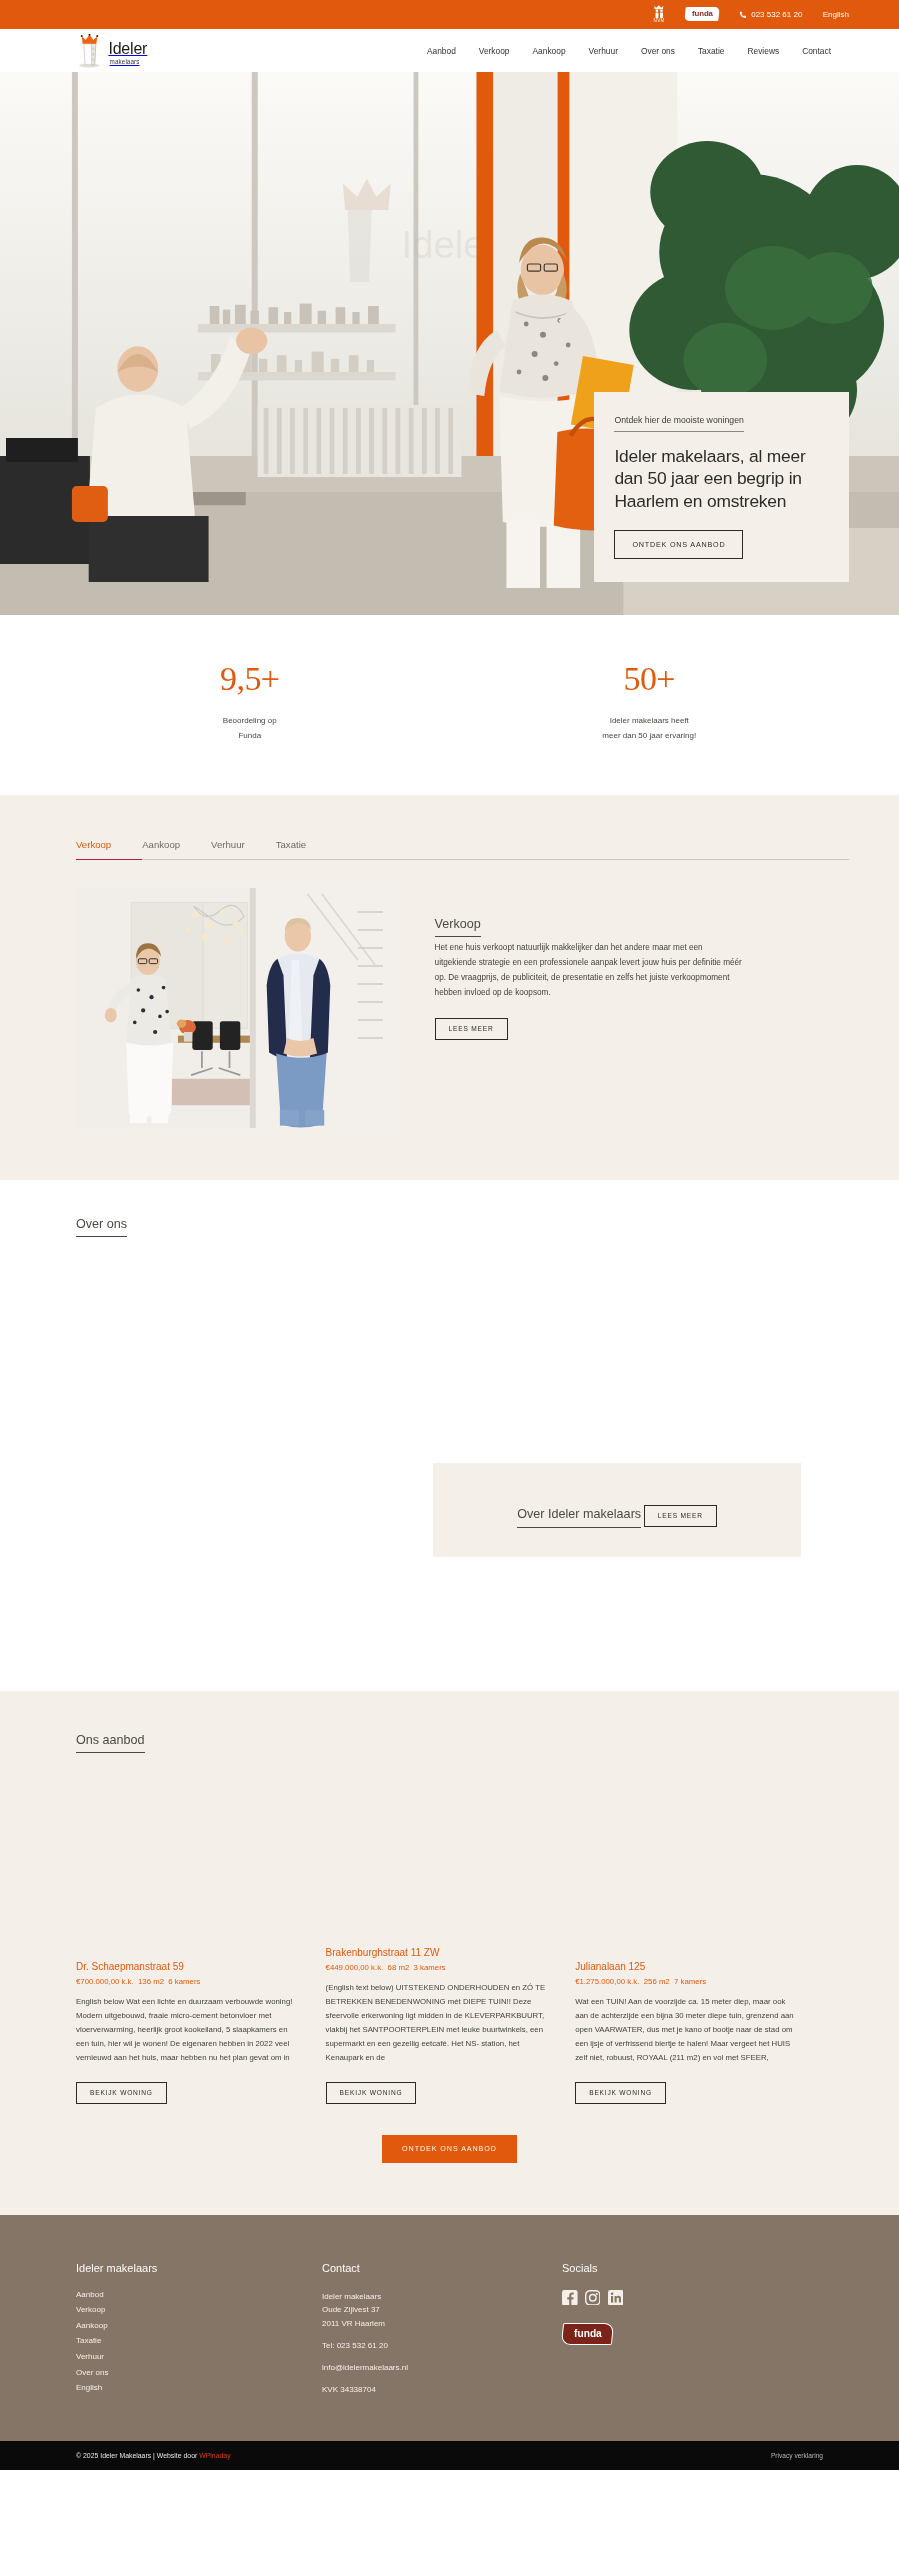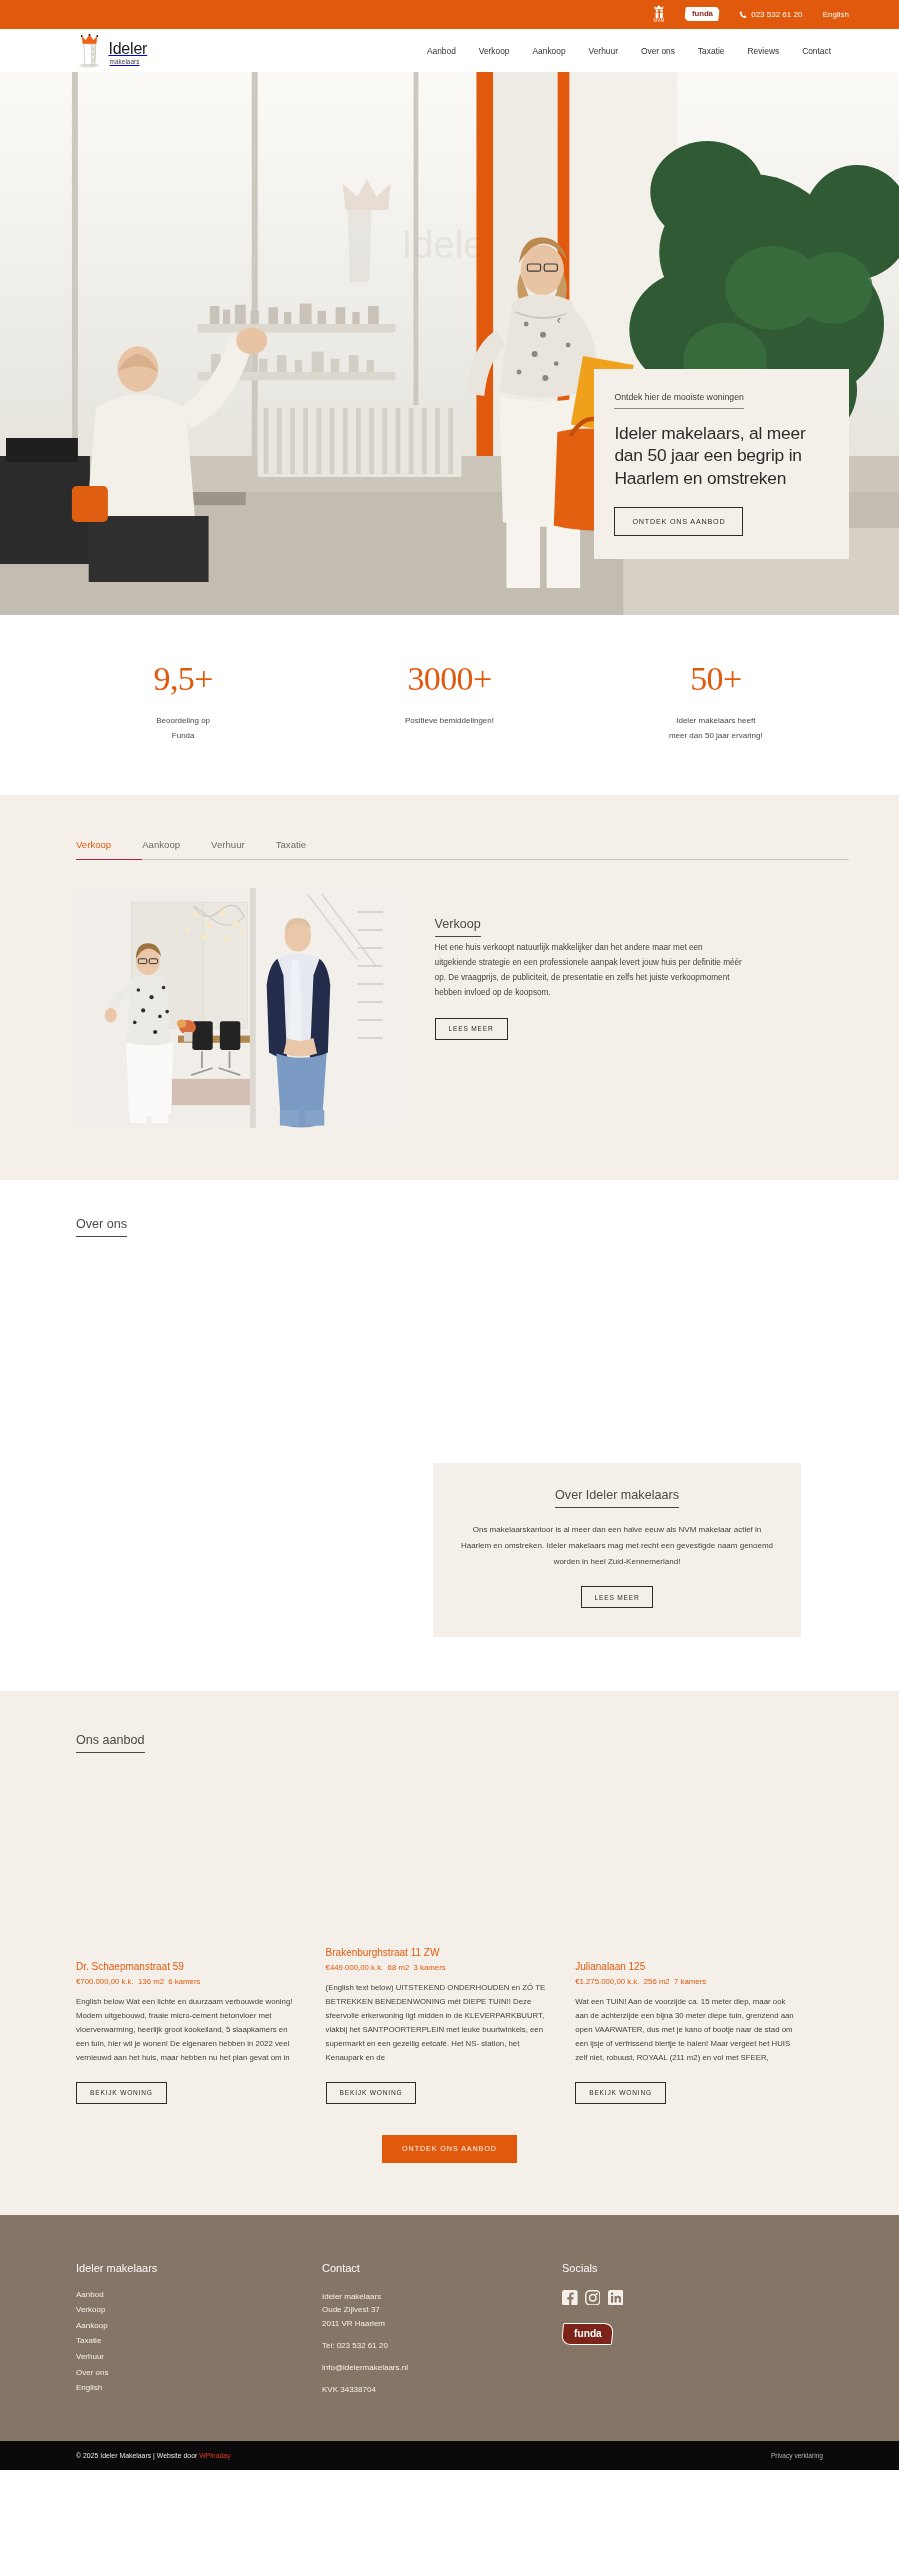--- a/index.html
+++ b/index.html
@@ -59,21 +59,21 @@
   .logo-sub { font-size: 6.3px; color: #3a3a38; letter-spacing: 0.1px; margin-top: 1.8px; margin-left: 1.2px; }
   .mainnav { margin-left: auto; display: flex; gap: 23px; align-items: center; padding-right: 18px; }
   .mainnav a { color: #35332f; font-size: 8.4px; text-decoration: none; }
 
   
   .hero { position: relative; height: 543px; background: #d9d4cc; overflow: hidden; }
   .hero-photo { position: absolute; inset: 0; }
   .hero-card {
     position: absolute;
     right: 50px;
-    bottom: 56px;
+    bottom: 33px;
     width: 255px;
     background: #f4f0e9;
     padding: 21.6px 20.4px 23px 20.4px;
   }
   .hero-eyebrow {
     font-size: 8.7px; color: #3f3d39; padding-bottom: 6.6px;
     border-bottom: 0.6px solid #8c8880; display: inline-block; margin-bottom: 13px;
   }
   .hero-title { font-size: 17.4px; line-height: 1.28; color: #2d2c29; font-weight: normal; letter-spacing: -0.2px; }
   .btn-outline {
@@ -397,24 +397,20 @@
     </div>
   </div>
 
   <div class="stats">
     <div class="stat">
       <div class="stat-num">9,5+</div>
       <div class="stat-label" style="white-space:pre-line">Beoordeling op
 Funda</div>
     </div>
     <div class="stat">
-      <div class="stat-num">3000+</div>
-      <div class="stat-label" style="white-space:pre-line">Positieve bemiddelingen!</div>
-    </div>
-    <div class="stat">
       <div class="stat-num">50+</div>
       <div class="stat-label" style="white-space:pre-line">Ideler makelaars heeft
 meer dan 50 jaar ervaring!</div>
     </div>
   </div>
 
   <div class="services">
     <div class="tabs">
       <div class="tab active">Verkoop</div>
       <div class="tab">Aankoop</div>
@@ -529,21 +525,20 @@
       <h2 class="sect-head">Over ons</h2>
     </div>
     <div class="overons-body">
       <div class="overons-photo">
         <svg width="720" height="396" viewBox="0 0 1200 660" preserveAspectRatio="none">
           <rect width="1200" height="660" fill="#ffffff"></rect>
         </svg>
       </div>
       <div class="about-card">
         <h3 class="sect-head">Over Ideler makelaars</h3>
-        <p>Ons makelaarskantoor is al meer dan een halve eeuw als NVM makelaar actief in Haarlem en omstreken. Ideler makelaars mag met recht een gevestigde naam genoemd worden in heel Zuid-Kennemerland!</p>
         <a class="btn-sm" href="#">LEES MEER</a>
       </div>
     </div>
   </div>
 
   <div class="aanbod">
     <div class="aanbod-head">
       <h2 class="sect-head">Ons aanbod</h2>
     </div>
 

